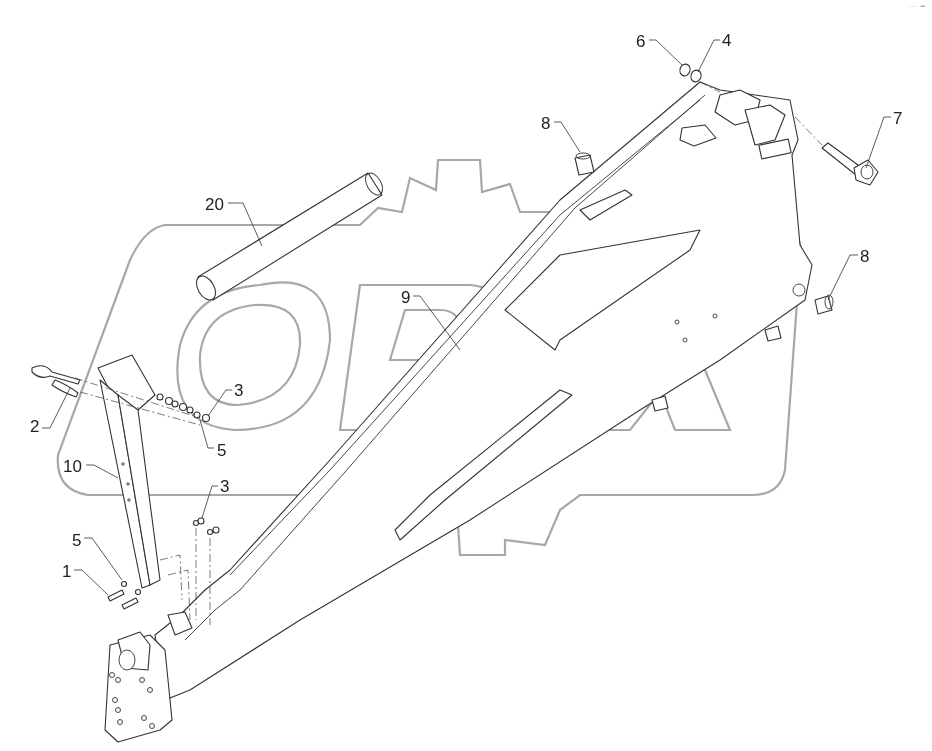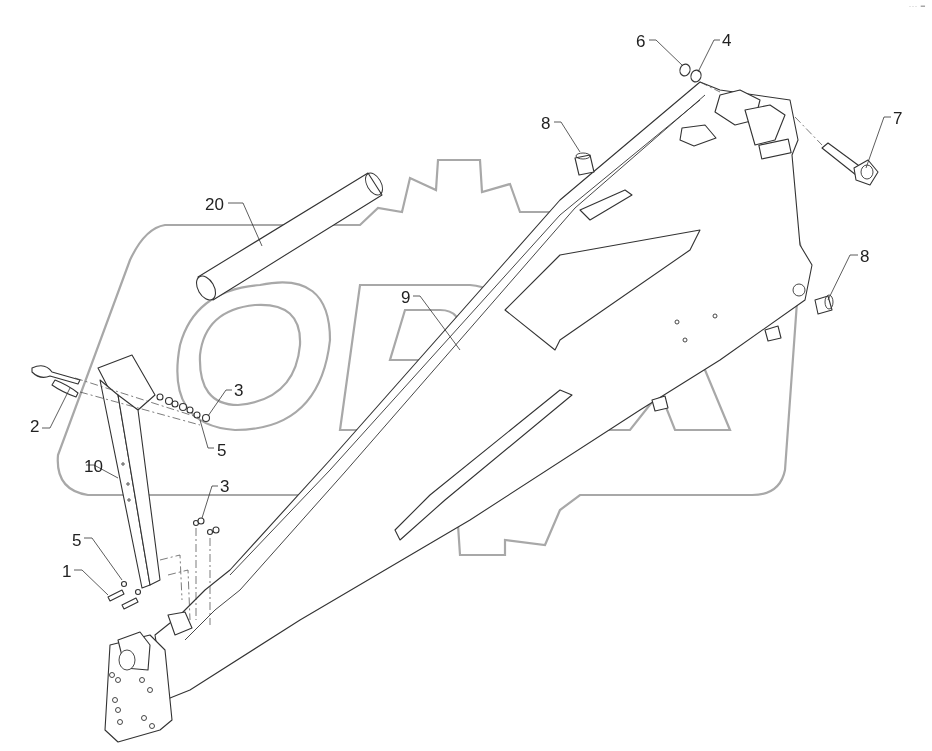--- a/index.html
+++ b/index.html
@@ -160,15 +160,15 @@
   <div class="callout" style="left:234px;top:382px;">3</div>
   <div class="callout" style="left:220px;top:478px;">3</div>
   <div class="callout" style="left:722px;top:32px;">4</div>
   <div class="callout" style="left:217px;top:442px;">5</div>
   <div class="callout" style="left:72px;top:532px;">5</div>
   <div class="callout" style="left:636px;top:33px;">6</div>
   <div class="callout" style="left:893px;top:110px;">7</div>
   <div class="callout" style="left:541px;top:115px;">8</div>
   <div class="callout" style="left:860px;top:248px;">8</div>
   <div class="callout" style="left:401px;top:289px;">9</div>
-  <div class="callout" style="left:63px;top:458px;margin-left:21px;">10</div>
+  <div class="callout" style="left:63px;top:458px;">10</div>
   <div class="callout" style="left:205px;top:196px;">20</div>
 </div>
 
 </body></html>

